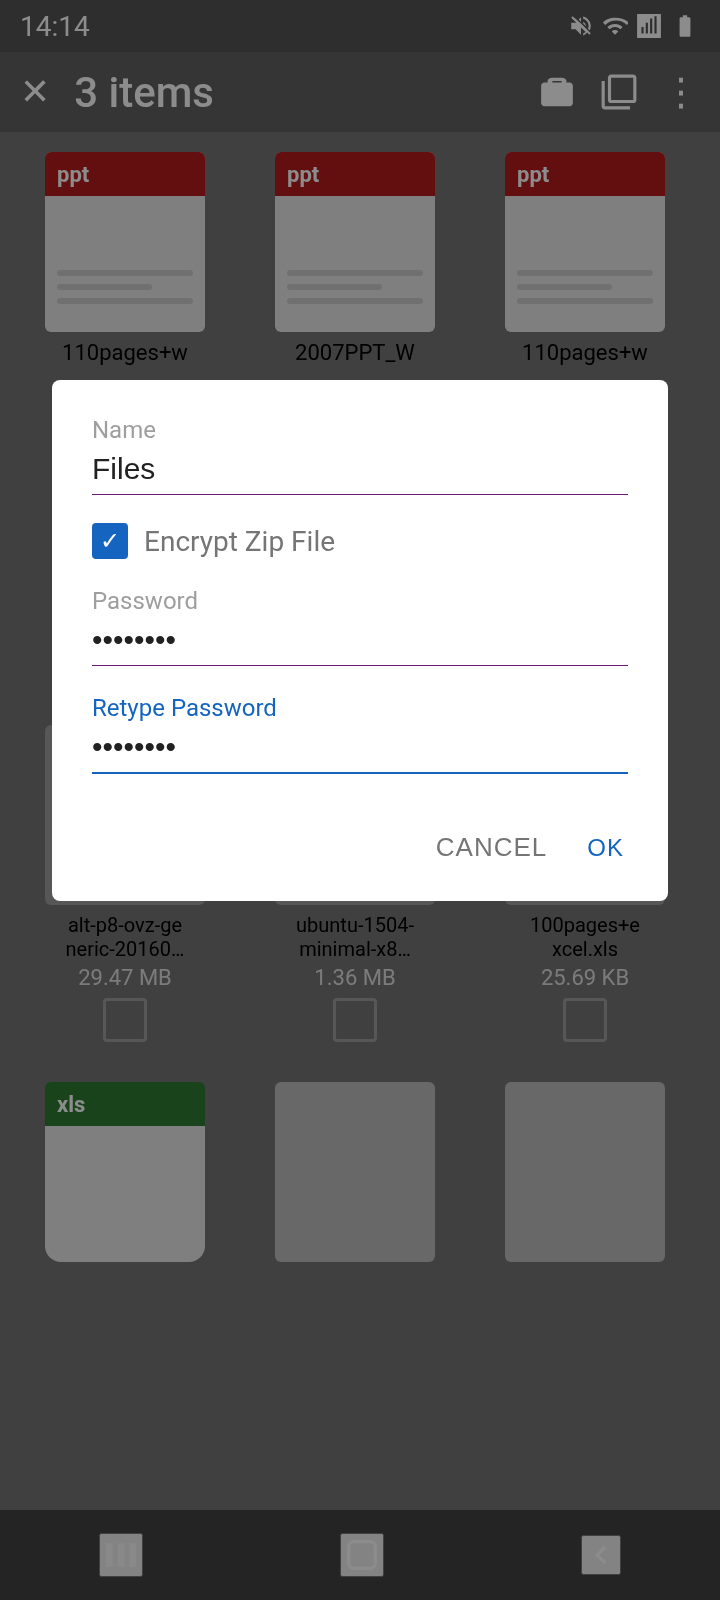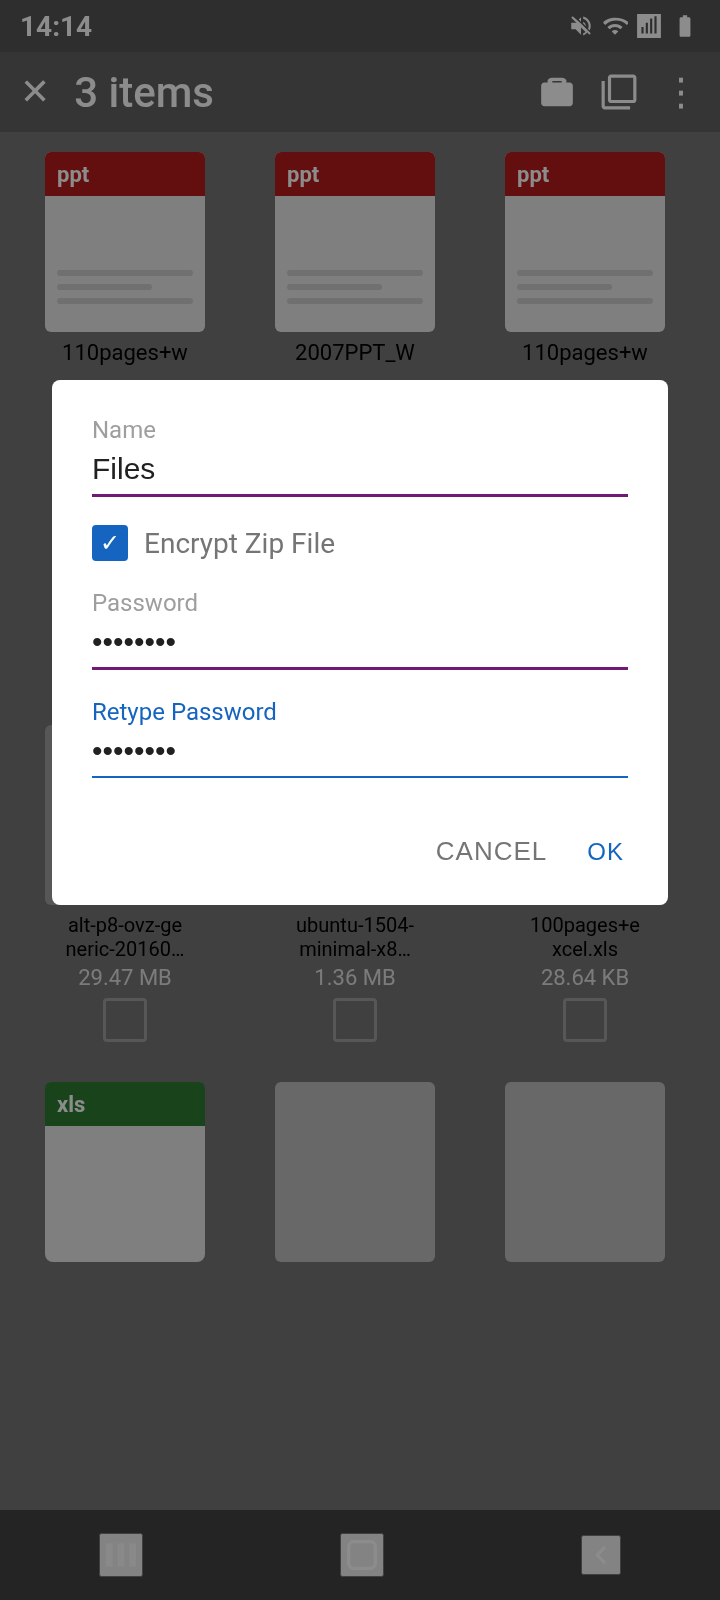--- a/index.html
+++ b/index.html
@@ -24,21 +24,21 @@
       background: #555;
       display: flex;
       align-items: center;
       justify-content: space-between;
       padding: 0 20px;
       z-index: 10;
     }
     .status-time {
       color: #fff;
       font-size: 28px;
-      font-weight: 700;
+      font-weight: 400;
     }
     .status-icons {
       display: flex;
       align-items: center;
       gap: 8px;
       color: #fff;
       font-size: 20px;
     }
 
     
@@ -215,21 +215,21 @@
     .field-label {
       font-size: 24px;
       color: #9e9e9e;
       margin-bottom: 8px;
     }
     .field-input {
       width: 100%;
       font-size: 30px;
       color: #212121;
       border: none;
-      border-bottom: 3px solid #701a75;
+      border-bottom: 1px solid #701a75;
       outline: none;
       padding-bottom: 8px;
       margin-bottom: 28px;
       background: transparent;
     }
     .field-input-active {
       border-bottom: 2px solid #1565C0;
     }
     .retype-label {
       font-size: 24px;
@@ -310,21 +310,21 @@
       display: flex;
       align-items: center;
       justify-content: center;
     }
 
     
     .file-icon-xls {
       width: 160px;
       height: 180px;
       background: #e8e8e8;
-      border-radius: 8px;
+      border-radius: 16px;
       position: relative;
     }
     .file-icon-xls::before {
       content: '';
       position: absolute;
       top: 0;
       left: 0;
       right: 0;
       height: 44px;
       background: #2e7d32;
@@ -425,21 +425,21 @@
     </div>
     <div class="file-item-bottom">
       <div class="file-icon-generic"></div>
       <span class="file-name" style="font-size:20px;">ubuntu-1504-<br>minimal-x8…</span>
       <span class="file-size">1.36 MB</span>
       <div class="file-checkbox"></div>
     </div>
     <div class="file-item-bottom">
       <div class="file-icon-generic"></div>
       <span class="file-name" style="font-size:20px;">100pages+e<br>xcel.xls</span>
-      <span class="file-size">28.64 KB</span>
+      <span class="file-size">25.69 KB</span>
       <div class="file-checkbox"></div>
     </div>
   </div>
 
   <div style="display:flex; gap:20px; margin-top: 40px;">
     <div class="file-item">
       <div class="file-icon-xls">
         <span class="xls-label">xls</span>
       </div>
     </div>

